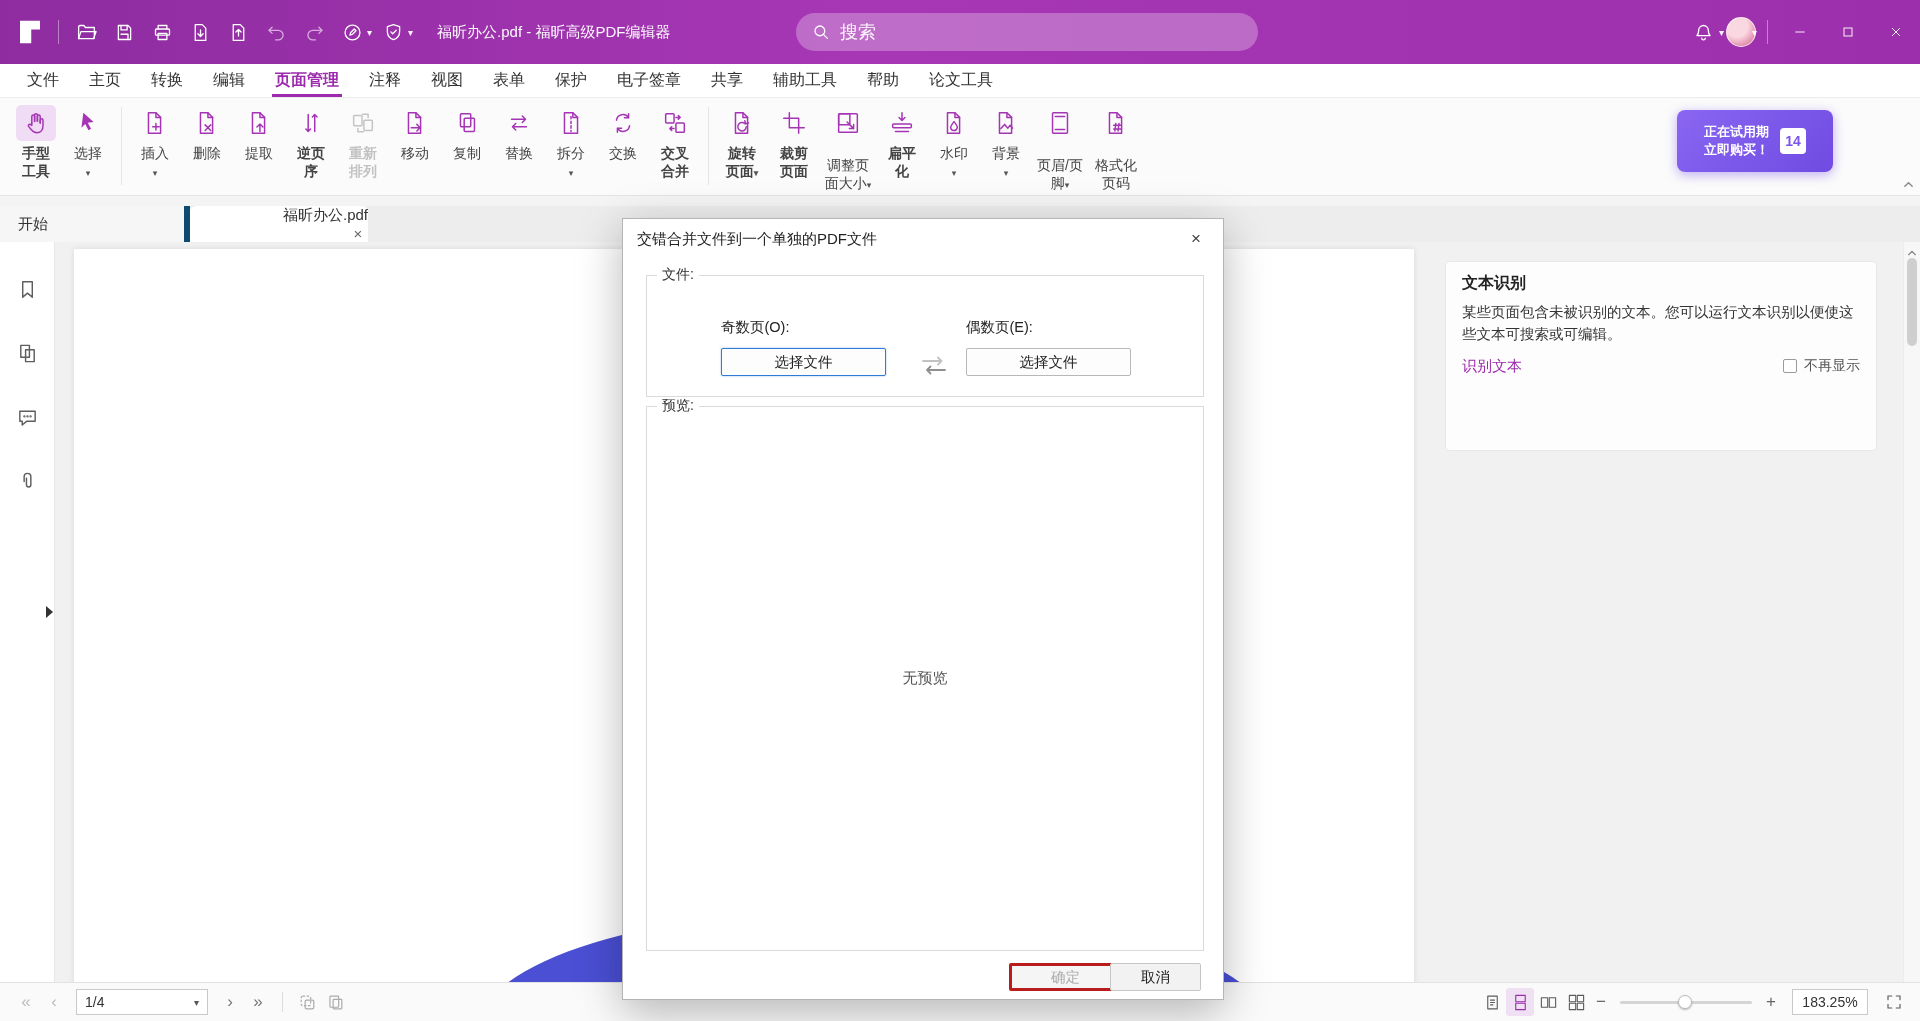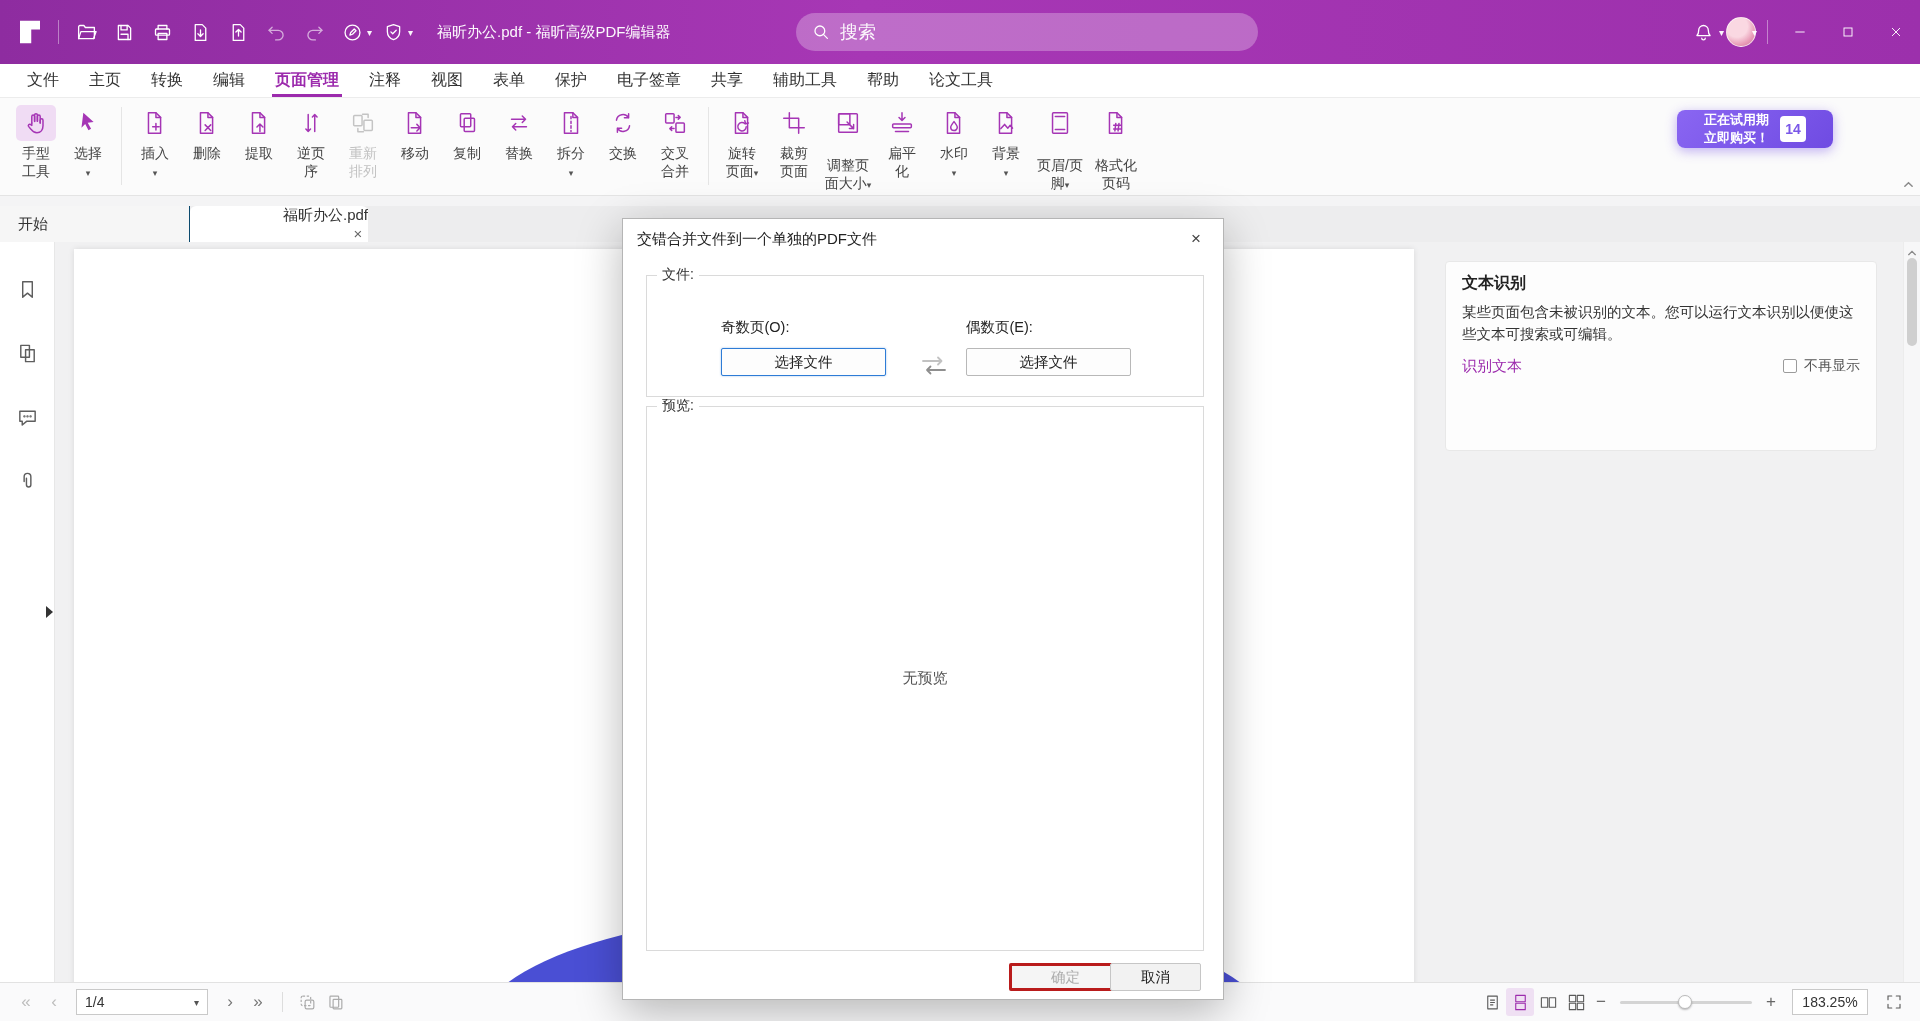--- a/index.html
+++ b/index.html
@@ -35,38 +35,38 @@
   .mi.active::after { content:""; position:absolute; left:12px; right:12px; bottom:0; height:3px; background:#9C2BAD; }
 
   
   .ribbon { position:absolute; top:98px; left:0; right:0; height:98px; background:#FBFBFB;
     border-bottom:1px solid #E4E4E4; display:flex; align-items:flex-start; padding:7px 4px 0 10px; z-index:18; }
   .rb-item { display:flex; flex-direction:column; align-items:center; margin:0 3px; min-width:46px; cursor:default; }
   .rb-ico { width:40px; height:36px; display:flex; align-items:center; justify-content:center; border-radius:5px; }
   .rb-ico svg { width:28px; height:28px; fill:none; stroke:#A535B5; stroke-width:1.6; stroke-linecap:round; stroke-linejoin:round; }
   .rb-item.active .rb-ico { background:#F0DCF4; }
   .rb-label { font-size:14px; color:#444; text-align:center; line-height:1.28; margin-top:4px; }
-  .w2 { max-width:34px; } .w3 { max-width:50px;margin-top:16px; }
+  .w2 { max-width:34px;font-weight:bold; } .w3 { max-width:50px;margin-top:16px; }
   .rb-caret { font-size:9px; color:#555; }
   .rb-item.disabled svg { stroke:#C4C4C4; }
   .rb-item.disabled .rb-label { color:#C2C2C2; }
   .rb-sep { width:1px; height:78px; background:#E5E5E5; margin:2px 7px 0; }
-  .trial { position:absolute; right:87px; top:12px; width:156px; height:38px;
+  .trial { position:absolute; right:87px; top:12px; width:156px; height:62px;
     background:linear-gradient(135deg,#8A66F2,#6F4BE2); border-radius:8px; display:flex;
     align-items:center; justify-content:center; gap:11px; color:#fff; box-shadow:0 3px 12px rgba(118,80,230,.45); cursor:pointer; }
   .trial-lines { font-size:13px; font-weight:bold; line-height:1.35; text-align:center; }
   .trial-badge { background:#fff; color:#7A57E8; font-weight:bold; font-size:14px; width:26px; height:26px;
     border-radius:4px; display:flex; align-items:center; justify-content:center; }
   .rib-collapse { position:absolute; right:4px; top:176px; width:16px; height:16px; display:flex; align-items:center; justify-content:center; z-index:21; }
   .rib-collapse svg { width:11px; height:11px; fill:none; stroke:#8A8A8A; stroke-width:1.6; stroke-linecap:round; }
 
   
   .tabstrip { position:absolute; top:206px; left:0; right:0; height:36px; background:#EDEDEE; display:flex; align-items:flex-end; z-index:17; }
   .tab-start { width:190px; height:36px; background:#F6F6F6; display:flex; align-items:center; padding-left:18px;
-    font-size:15px; color:#333; border-right:1px solid #0c4a6e; cursor:pointer; }
+    font-size:15px; color:#333; border-right:6px solid #0c4a6e; cursor:pointer; }
   .tab-doc { width:178px; height:36px; background:#FFFFFF; display:flex; align-items:flex-end; justify-content:space-between;
     padding:0 0 0 16px; font-size:15px; color:#333; border-radius:6px 6px 0 0; cursor:pointer;flex-direction:column; }
   .tab-close { color:#666; font-size:15px; width:20px; height:20px; display:flex; align-items:center; justify-content:center; border-radius:3px; }
 
   
   .content { position:absolute; top:242px; left:0; right:0; bottom:39px; background:#F1F1F2; overflow:hidden; }
   .sidebar { position:absolute; left:0; top:0; bottom:0; width:55px; background:#FFFFFF; border-right:1px solid #E7E7E7;
     display:flex; flex-direction:column; align-items:center; padding-top:32px; gap:34px; }
   .sb-icon { width:30px; height:30px; display:flex; align-items:center; justify-content:center; border-radius:4px; cursor:pointer; }
   .sb-icon svg { width:23px; height:23px; fill:none; stroke:#5E5E5E; stroke-width:1.5; stroke-linecap:round; stroke-linejoin:round; }

